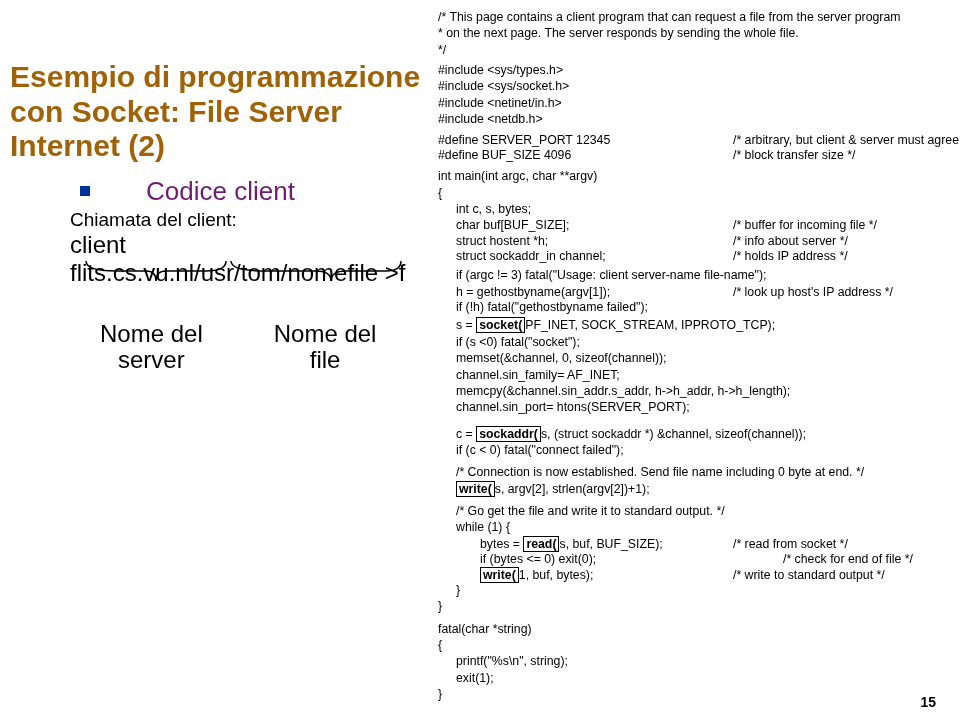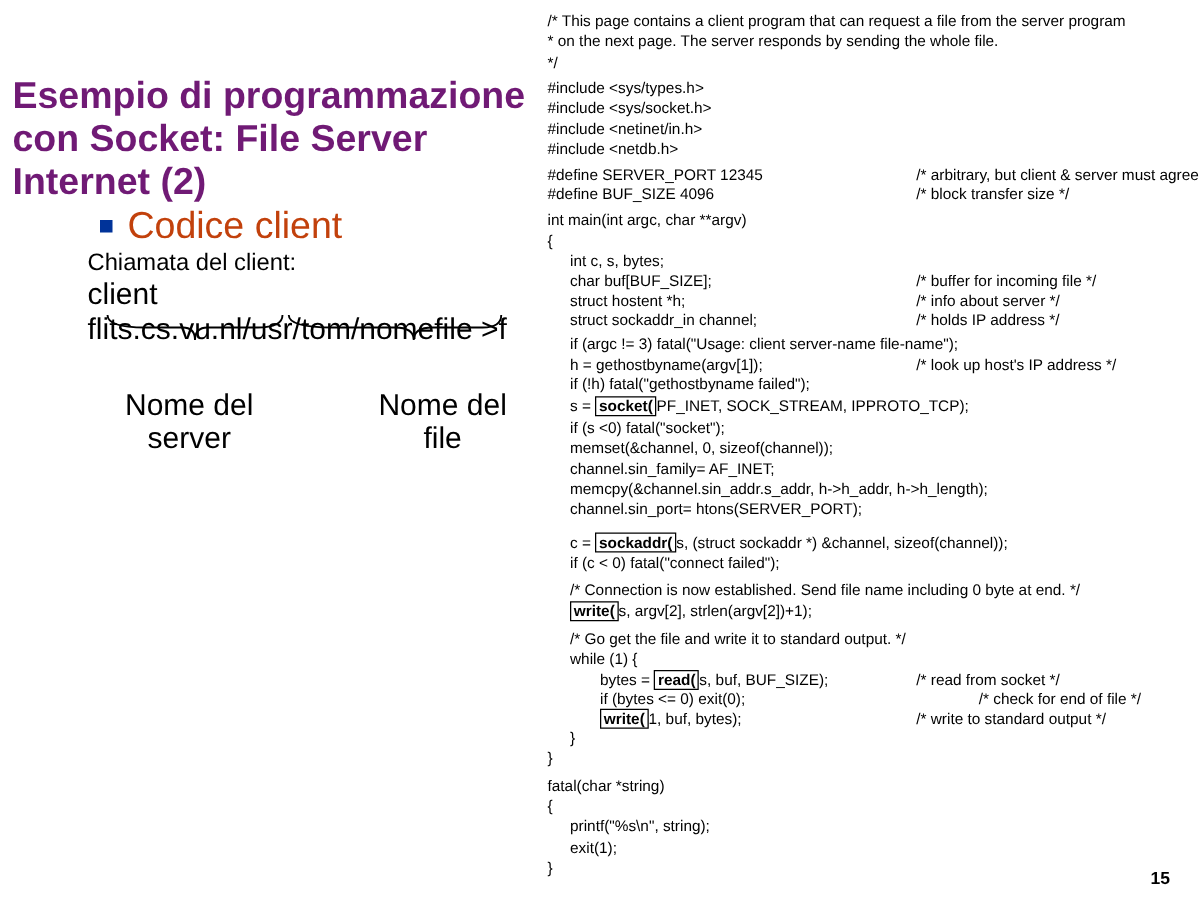--- a/index.html
+++ b/index.html
@@ -18,59 +18,60 @@
   .left {
     flex: 0 0 420px;
     padding-top: 50px;
   }
   .right {
     flex: 1;
     font-size: 12.3px;
     line-height: 1.25;
   }
   .title {
-    color: #701a75;
+    color: #a16207;
     font-size: 30px;
     font-weight: bold;
     line-height: 1.15;
-    margin-bottom: 0;
+    margin-bottom: 12px;
   }
   .bullet-row {
     display: flex;
     align-items: center;
     padding-left: 70px;
     margin-bottom: 2px;
   }
   .bullet-row .sq {
     width: 10px;
     height: 10px;
     background: #003399;
     flex-shrink: 0;
     margin-right: 12px;
   }
   .bullet-row .txt {
-    font-size: 30px;
-    color: #c2410c;
+    font-size: 26px;
+    color: #701a75;
+    margin-left: 44px;
   }
   .sub1 {
     padding-left: 60px;
     font-size: 19px;
     color: #000;
   }
   .sub2 {
     padding-left: 60px;
     font-size: 24px;
     color: #000;
     position: relative;
   }
   .labels-row {
     display: flex;
     padding-left: 60px;
     margin-top: 34px;
-    gap: 60px;
+    gap: 31px;
   }
   .label-box {
     font-size: 24px;
     color: #000;
     text-align: center;
     line-height: 1.1;
   }
   .code {
     font-family: Arial, Helvetica, sans-serif;
     white-space: nowrap;

